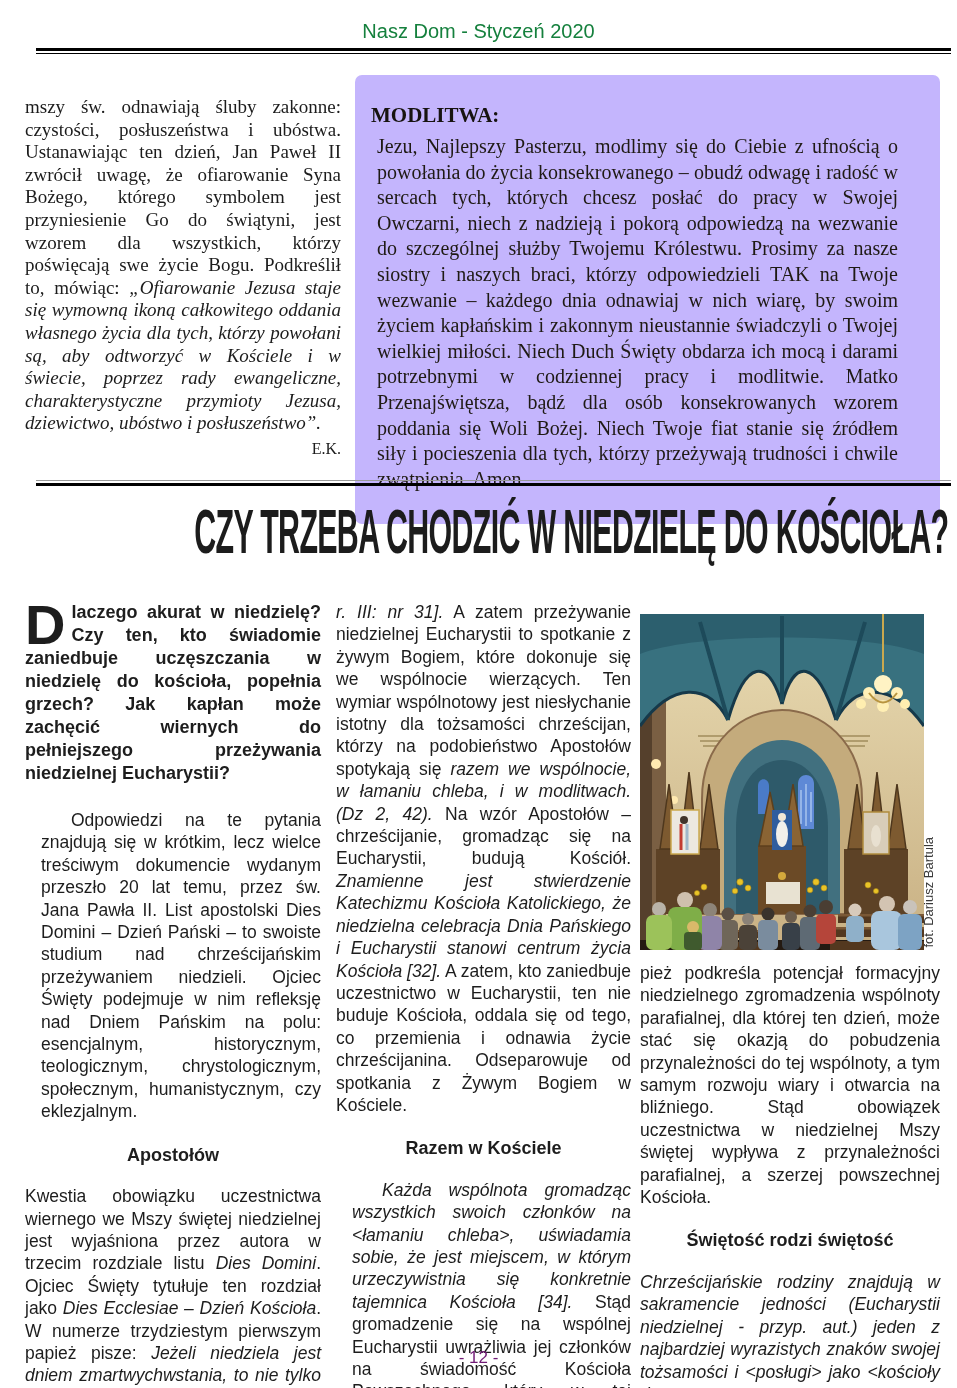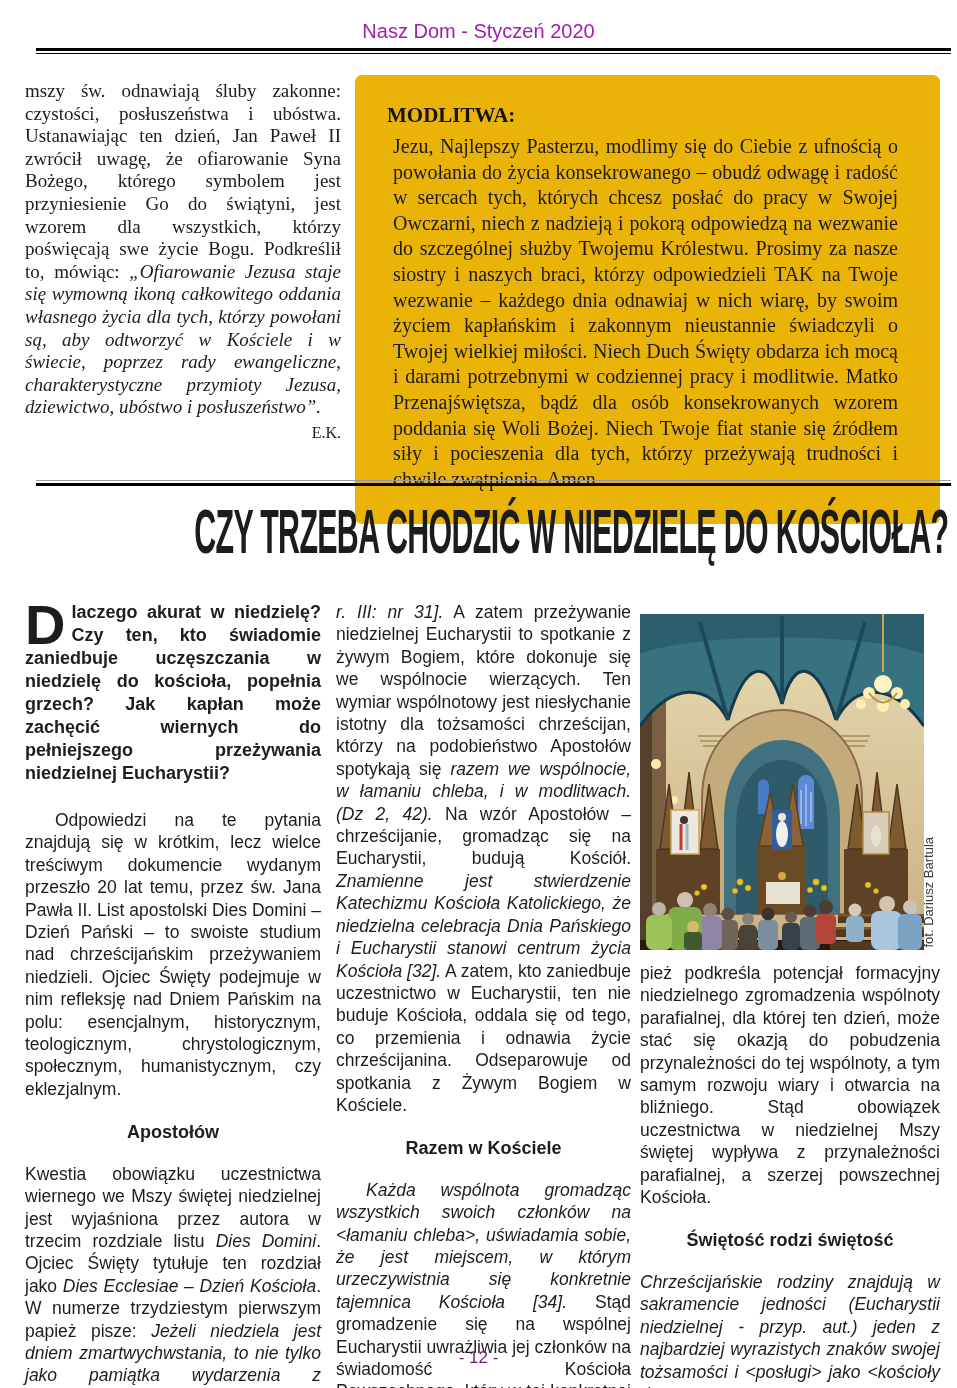--- a/index.html
+++ b/index.html
@@ -1,34 +1,34 @@
 <!DOCTYPE html>
 <html lang="pl"><head>
 <meta charset="utf-8">
 <style>
   html,body{margin:0;padding:0;background:#ffffff;}
   .page{position:relative;width:957px;height:1388px;background:#ffffff;overflow:hidden;
         font-family:"Liberation Serif",serif;color:#1c1c1c;}
 
   
   .hdr-title{position:absolute;top:20px;left:0;width:100%;text-align:center;
-             font-family:"Liberation Sans",sans-serif;font-size:20px;color:#a21caf;}
+             font-family:"Liberation Sans",sans-serif;font-size:20px;color:#15803d;}
   .hdr-rule{position:absolute;top:48px;left:36px;right:6px;}
   .rule-thick{height:3px;background:#000;}
   .rule-thin{height:1px;background:#000;margin-top:2px;}
 
   
-  .tl-col{position:absolute;left:25px;top:80px;width:316px;
+  .tl-col{position:absolute;left:25px;top:96px;width:316px;
           font-size:19px;line-height:22.6px;text-align:justify;hyphens:auto;}
   .tl-col .it{font-style:italic;}
   .ek{float:right;font-size:16px;padding-top:3px;}
 
   
   .prayer{position:absolute;left:355px;top:75px;width:585px;box-sizing:border-box;
-          background:#eab308;border-radius:7px;padding:28px 36px 26px 32px;}
+          background:#c4b5fd;border-radius:7px;padding:28px 36px 26px 16px;}
   .prayer h3{margin:0 0 2px 0;font-size:21px;font-weight:bold;color:#171310;}
   .prayer p{margin:6px;font-size:20px;line-height:25.6px;text-align:justify;color:#1f1a14;hyphens:auto;}
 
   
   .divider{position:absolute;top:480px;left:36px;right:6px;}
   .divider .a{height:1px;background:#9a9a9a;}
   .divider .b{height:3px;background:#000;margin-top:2px;}
 
   
   .headline{position:absolute;top:494px;left:0;width:100%;text-align:center;white-space:nowrap;text-decoration:underline;}
@@ -40,21 +40,21 @@
 
   
   .col{position:absolute;top:601px;font-family:"Liberation Sans",sans-serif;
        font-size:17.5px;line-height:22.4px;text-align:justify;color:#1d1d1d;hyphens:auto;}
   .col1{left:25px;width:296px;}
   .col2{left:336px;width:295px;}
   .col3{left:640px;width:300px;}
   .col p{margin:0;}
   .col .lead{font-weight:bold;font-size:18px;line-height:23px;margin-bottom:24px;}
   .dropcap{float:left;font-size:56px;line-height:42px;font-weight:bold;padding:3px 6px 0 0;}
-  .col .ind{text-indent:30px;}
+  .col .ind{text-indent:30px;margin-left:16px;}
   .col h4{margin:21px 0 19px 0;font-size:18px;text-align:center;font-weight:bold;}
   .it{font-style:italic;}
 
   
   .photo-wrap{position:relative;width:300px;height:336px;margin:13px 0 12px 0;}
   .photo-wrap svg{display:block;}
   .credit{position:absolute;right:0;bottom:2px;writing-mode:vertical-rl;transform:rotate(180deg);
           font-family:"Liberation Sans",sans-serif;font-size:13px;color:#3a3a3a;white-space:nowrap;}
 
   

